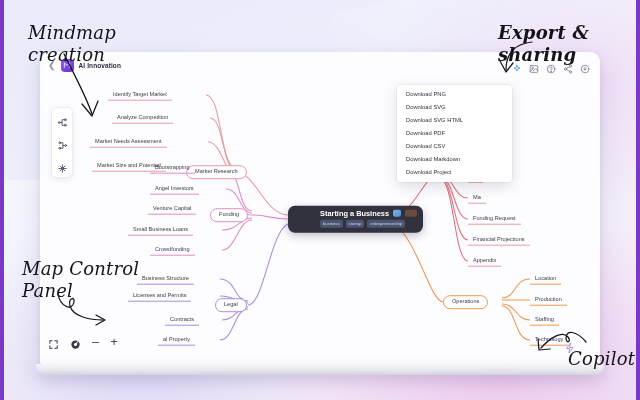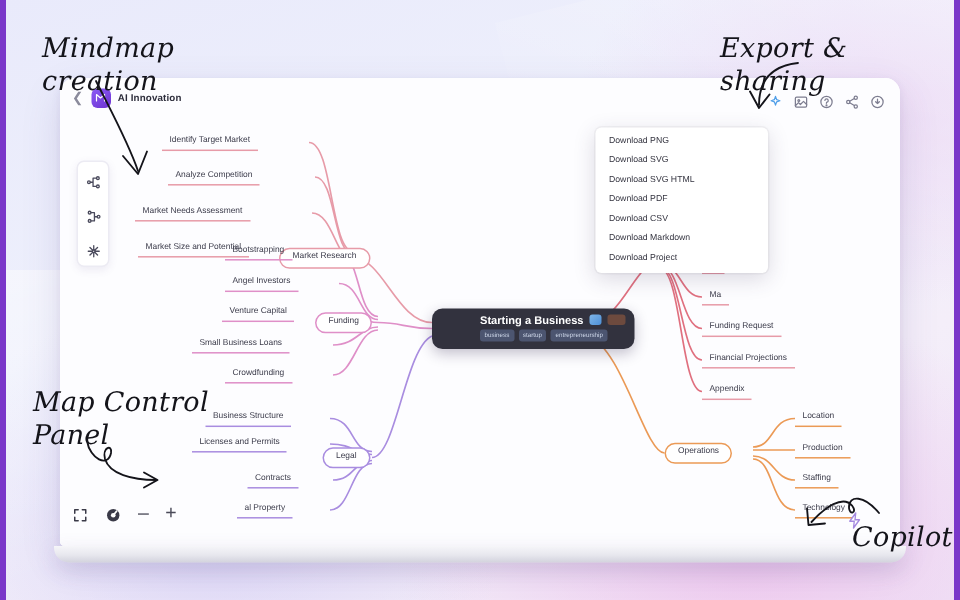--- a/index.html
+++ b/index.html
@@ -400,21 +400,21 @@
   <div class="base"></div>
 </div>
 
 <div class="anno" style="left:28px; top:22px;">Mindmap
 creation</div>
 <svg class="arrow-svg" style="left:60px; top:52px; width:60px; height:70px;" viewBox="0 0 60 70">
   <path d="M4 2 C 14 22, 26 44, 32 62"></path>
   <polyline points="22,52 32,64 38,49"></polyline>
 </svg>
 
-<div class="anno" style="left:480px; top:22px;">Export &amp; sharing</div>
+<div class="anno" style="left:498px; top:22px;font-weight:bold;">Export &amp; sharing</div>
 <svg class="arrow-svg" style="left:492px; top:40px; width:60px; height:36px;" viewBox="0 0 60 36">
   <path d="M40 2 C 22 4, 14 14, 14 30"></path>
   <polyline points="8,21 14,32 21,23"></polyline>
 </svg>
 
 <div class="anno" style="left:22px; top:258px;">Map Control
 Panel</div>
 <svg class="arrow-svg" style="left:52px; top:292px; width:70px; height:42px;" viewBox="0 0 70 42">
   <path d="M6 2 C 8 14, 20 20, 22 10 C 23 4, 16 6, 18 14 C 21 24, 36 28, 52 28"></path>
   <polyline points="44,23 53,28 44,33"></polyline>

